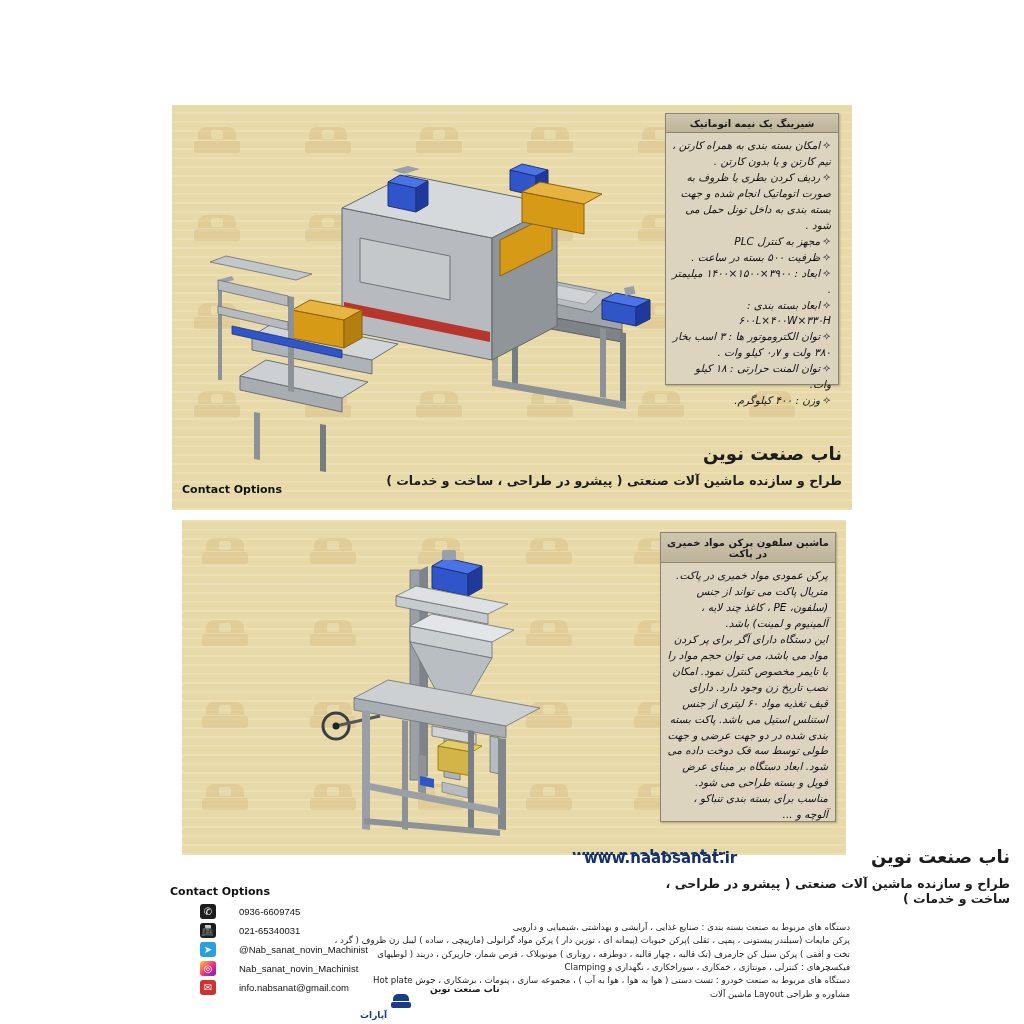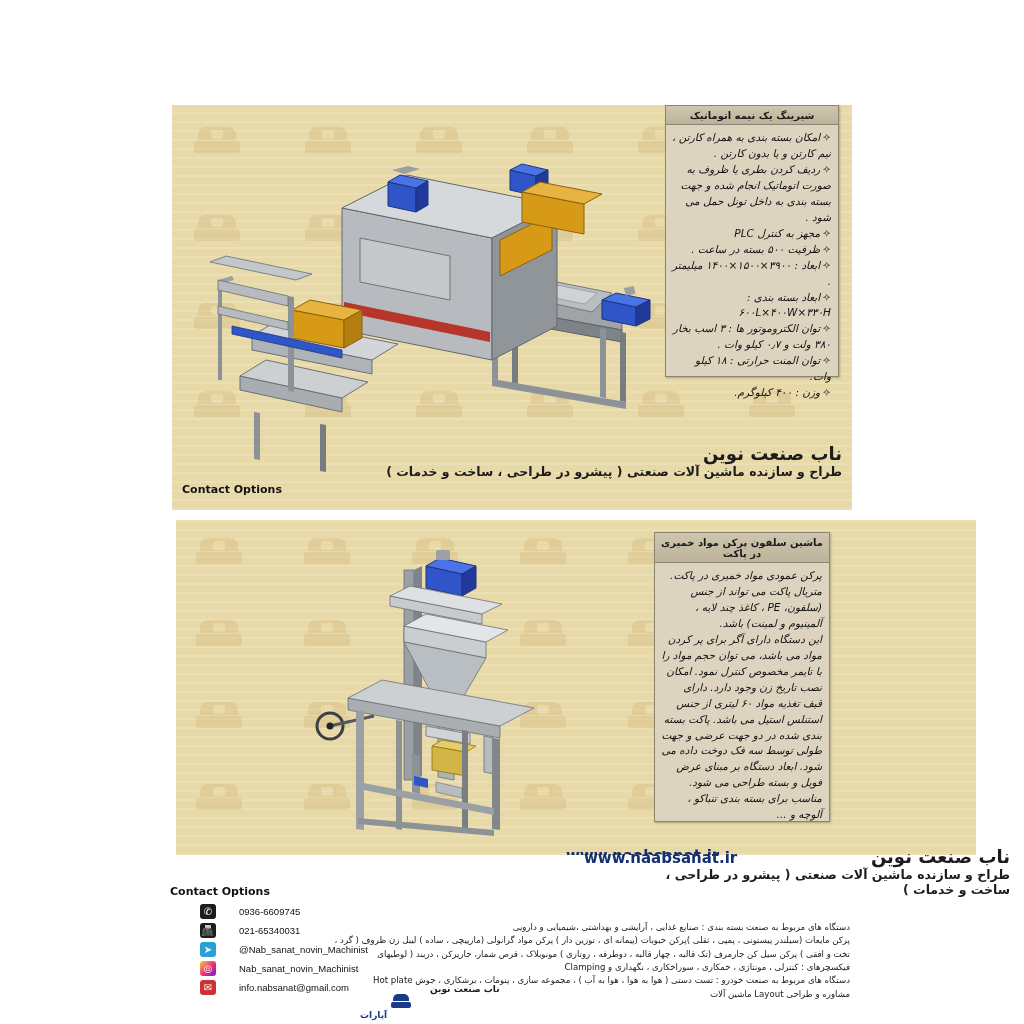--- a/index.html
+++ b/index.html
@@ -95,21 +95,21 @@
     color: #1c1c1c;
   }
   .brand .b1 {
     font-size: 18px;
     font-weight: bold;
     letter-spacing: .5px;
   }
   .brand .b2 {
     font-size: 12.5px;
     font-weight: bold;
-    margin-top: 0;
+    margin-top: 9px;
   }
   .site {
     position: absolute;
     font-size: 15px;
     font-weight: bold;
     color: #15306e;
     direction: ltr;
   }
   .contact-label {
     position: absolute;
@@ -391,21 +391,21 @@
         <polygon points="96,166 102,167 102,262 96,261" fill="#8d9297"></polygon>
         <polygon points="26,150 96,166 96,176 26,160" fill="#b7bbbf" stroke="#6b7075" stroke-width=".8"></polygon>
         <polygon points="26,176 96,192 96,200 26,184" fill="#b7bbbf" stroke="#6b7075" stroke-width=".8"></polygon>
 
         <polygon points="40,196 150,220 150,228 40,204" fill="#2f55c8" stroke="#1c3480" stroke-width=".8"></polygon>
 
         <polygon points="18,132 34,126 120,144 104,150" fill="#c2c7ca" stroke="#6b7075" stroke-width=".8"></polygon>
       </svg>
     </div>
 
-    <div class="info-box" style="left:493px; top:0; width:174px; height:272px;">
+    <div class="info-box" style="left:493px; top:8px; width:174px; height:272px;">
       <div class="info-title">شیرینگ یک نیمه اتوماتیک</div>
       <div class="info-body">
         <span class="li"><span class="bullet">✧</span><span>امکان بسته بندی به همراه کارتن ، نیم کارتن و یا بدون کارتن .</span></span>
         <span class="li"><span class="bullet">✧</span><span>ردیف کردن بطری یا ظروف به صورت اتوماتیک انجام شده و جهت بسته بندی به داخل تونل حمل می شود .</span></span>
         <span class="li"><span class="bullet">✧</span><span>مجهز به کنترل PLC</span></span>
         <span class="li"><span class="bullet">✧</span><span>ظرفیت ۵۰۰ بسته در ساعت .</span></span>
         <span class="li"><span class="bullet">✧</span><span>ابعاد : ۳۹۰۰×۱۵۰۰×۱۴۰۰ میلیمتر .</span></span>
         <span class="li"><span class="bullet">✧</span><span>ابعاد بسته بندی : ۶۰۰L×۴۰۰W×۳۳۰H</span></span>
         <span class="li"><span class="bullet">✧</span><span>توان الکتروموتور ها : ۳ اسب بخار ۳۸۰ ولت و ۰٫۷ کیلو وات .</span></span>
         <span class="li"><span class="bullet">✧</span><span>توان المنت حرارتی : ۱۸ کیلو وات.</span></span>
@@ -414,21 +414,21 @@
     </div>
 
     <div class="brand" style="right:10px; top:338px; width:470px;">
       <div class="b1">ناب صنعت نوین</div>
       <div class="b2">طراح و سازنده ماشین آلات صنعتی ( پیشرو در طراحی ، ساخت و خدمات )</div>
     </div>
 
     <div class="contact-label" style="left:10px; top:378px;">Contact Options</div>
   </div>
 
-  <div class="panel" style="left:176px; top:520px; width:800px; height:335px;">
+  <div class="panel" style="left:182px; top:520px; width:664px; height:335px;">
     <div class="stripes"></div>
     <div class="watermarks">
       <div class="wm" style="left:20px;  top:18px;">
           <div class="wm-top"></div>
           <div class="wm-bot"></div>
           <div class="wm-dot"></div>
         </div>
       <div class="wm" style="left:128px; top:18px;">
           <div class="wm-top"></div>
           <div class="wm-bot"></div>

